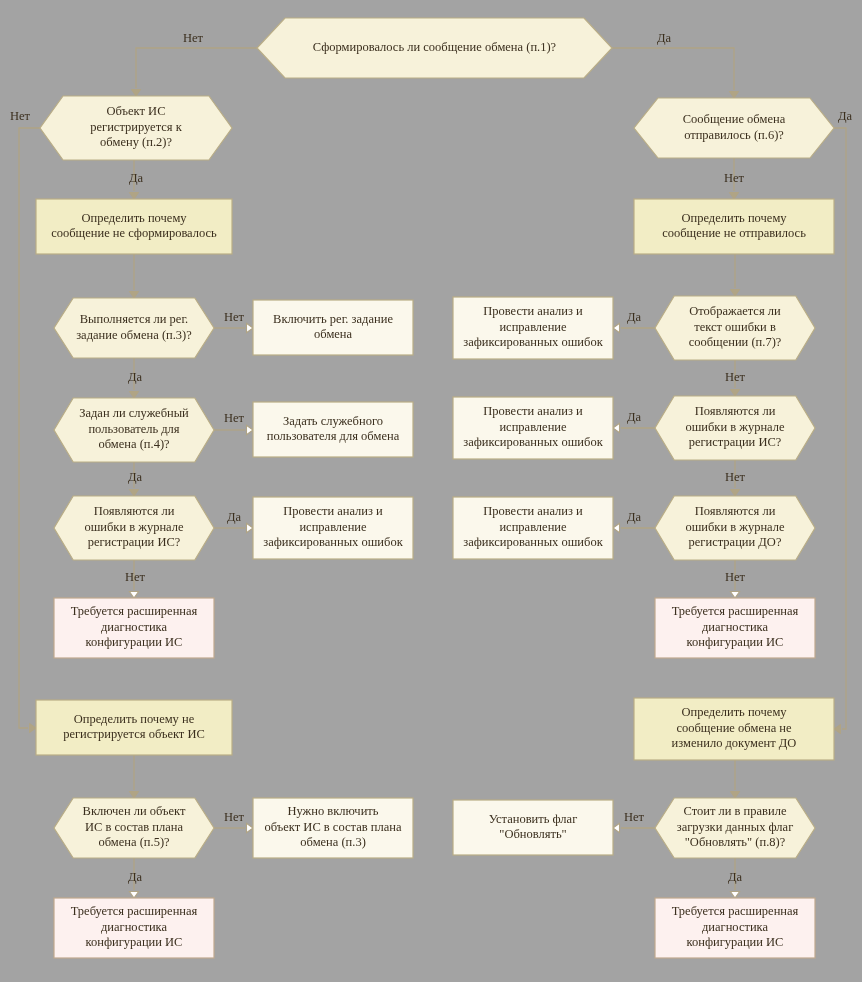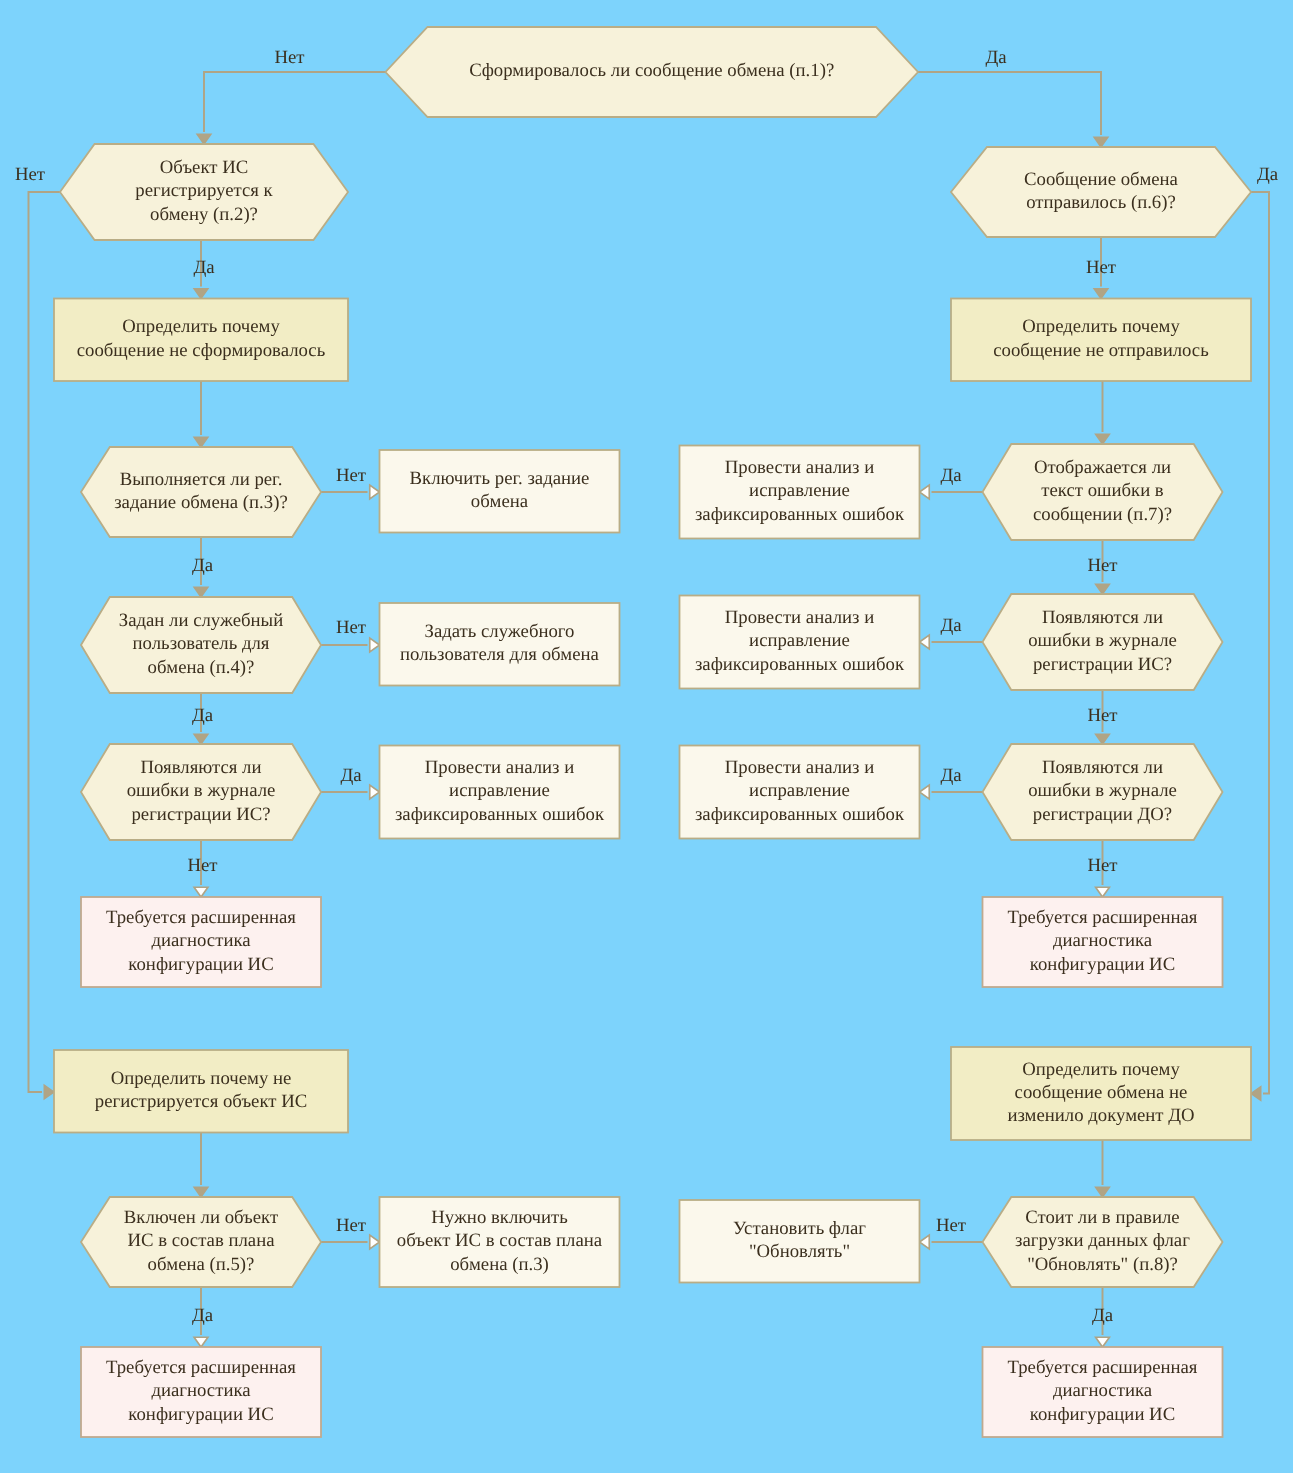--- a/index.html
+++ b/index.html
@@ -4,21 +4,21 @@
 <style>
   html, body {
     margin: 0;
     padding: 0;
     background: #ffffff;
   }
   #canvas {
     position: relative;
     width: 862px;
     height: 982px;
-    background: #7dd3fc;
+    background: #a3a3a3;
     overflow: hidden;
     font-family: "Liberation Serif", "DejaVu Serif", serif;
   }
   svg.flow {
     position: absolute;
     top: 0;
     left: 0;
     width: 862px;
     height: 982px;
   }

